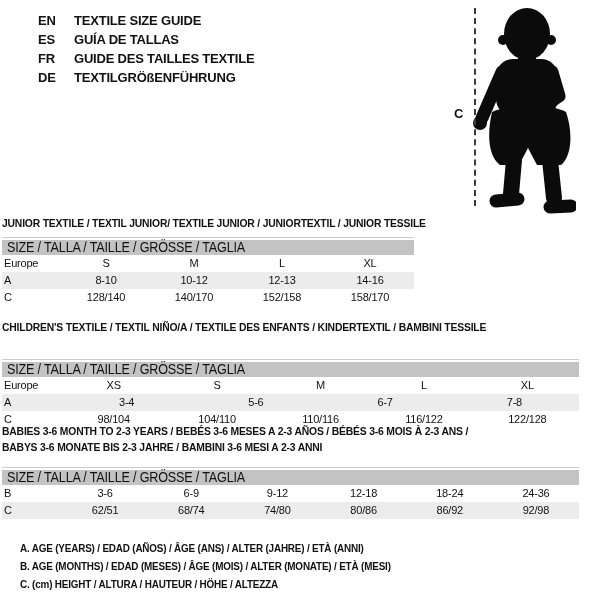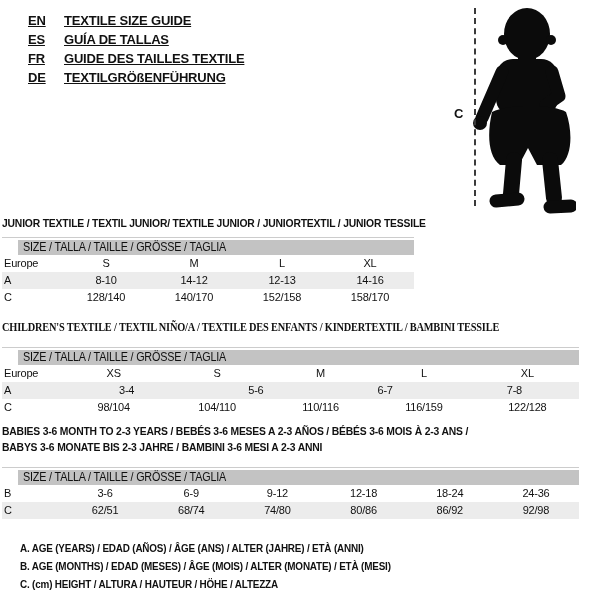--- a/index.html
+++ b/index.html
@@ -2,45 +2,45 @@
 <html style="--bar-bg: #c3c3c3; --stripe: #ececec; --ink: #111111; --sil: #0b0b0b; --hair: #cccccc;"><head>
 <meta charset="utf-8">
 <style>
   html,body{margin:0;padding:0;background:#fff;}
   .canvas{
     position:relative;width:600px;height:600px;background:#fff;overflow:hidden;
     font-family:"Liberation Sans",sans-serif;color:var(--ink,#111);
     letter-spacing:-0.2px;
   }
   
-  .lang-block{position:absolute;left:28px;top:11px;text-decoration:underline;}
+  .lang-block{position:absolute;left:38px;top:11px;}
   .lang-row{display:flex;line-height:19px;font-size:13px;font-weight:bold;}
   .lang-code{width:36px;}
   .lang-text{white-space:nowrap;}
   
   .figure{position:absolute;left:0;top:0;width:600px;height:220px;pointer-events:none;}
   .measure-line{position:absolute;left:474px;top:8px;height:198px;width:0;border-left:2px dashed #3a3a3a;}
   .measure-label{position:absolute;left:454px;top:106px;font-size:13px;font-weight:bold;}
   .sil-svg{position:absolute;left:466px;top:2px;}
   .sil{fill:var(--sil,#0b0b0b);}
   .silstroke{stroke:var(--sil,#0b0b0b);fill:none;stroke-linecap:round;stroke-linejoin:round;}
   
   .cond{display:inline-block;transform:scaleX(0.9);transform-origin:0 50%;white-space:nowrap;}
   
   .tbl{position:absolute;left:2px;}
   .t0{top:215px;width:412px;}
   .t1{top:319px;width:577px;}
   .t2{top:423px;width:577px;}
   .tbl-title{font-size:11.5px;font-weight:bold;line-height:16px;}
   .t0 .tbl-title{margin-bottom:6px;}
-  .t1 .tbl-title{margin-bottom:12px;font-family:Liberation Serif, serif;}
+  .t1 .tbl-title{margin-bottom:24px;}
   .t2 .tbl-title{margin-bottom:12px;}
   .tbl-title div{white-space:nowrap;}
   .hairline{height:1px;background:var(--hair,#ccc);margin-bottom:2px;}
-  .size-bar{height:15px;line-height:15px;background:var(--bar-bg,#c3c3c3);padding-left:5px;font-size:12px;margin-left:16px;}
+  .size-bar{height:15px;line-height:15px;background:var(--bar-bg,#c3c3c3);padding-left:5px;font-size:14px;}
   .trow{display:flex;height:17px;line-height:17px;font-size:11px;}
   .trow.shaded{background:var(--stripe,#ececec);}
   .tlabel{width:58px;padding-left:2px;}
   .tcell{flex:1;text-align:center;}
   
   .footnotes{position:absolute;left:20px;top:538px;}
   .foot-line{font-size:11px;font-weight:bold;line-height:16px;}
 </style>
 </head>
 <body>
@@ -93,21 +93,21 @@
       <div class="trow">
         <span class="tlabel">Europe</span>
         <span class="tcell">S</span>
         <span class="tcell">M</span>
         <span class="tcell">L</span>
         <span class="tcell">XL</span>
       </div>
       <div class="trow shaded">
         <span class="tlabel">A</span>
         <span class="tcell">8-10</span>
-        <span class="tcell">14-12</span>
+        <span class="tcell">10-12</span>
         <span class="tcell">12-13</span>
         <span class="tcell">14-16</span>
       </div>
       <div class="trow">
         <span class="tlabel">C</span>
         <span class="tcell">128/140</span>
         <span class="tcell">140/170</span>
         <span class="tcell">152/158</span>
         <span class="tcell">158/170</span>
       </div>
@@ -129,21 +129,21 @@
         <span class="tcell">3-4</span>
         <span class="tcell">5-6</span>
         <span class="tcell">6-7</span>
         <span class="tcell">7-8</span>
       </div>
       <div class="trow">
         <span class="tlabel">C</span>
         <span class="tcell">98/104</span>
         <span class="tcell">104/110</span>
         <span class="tcell">110/116</span>
-        <span class="tcell">116/159</span>
+        <span class="tcell">116/122</span>
         <span class="tcell">122/128</span>
       </div>
     </section>
   <section class="tbl t2" id="table-2">
       <div class="tbl-title"><div class="cond">BABIES 3-6 MONTH TO 2-3 YEARS / BEBÉS 3-6 MESES A 2-3 AÑOS / BÉBÉS 3-6 MOIS À 2-3 ANS /</div><div class="cond">BABYS 3-6 MONATE BIS 2-3 JAHRE / BAMBINI 3-6 MESI A 2-3 ANNI</div></div>
       <div class="hairline"></div>
       <div class="size-bar"><span class="cond">SIZE / TALLA / TAILLE / GRÖSSE / TAGLIA</span></div>
       <div class="trow">
         <span class="tlabel">B</span>
         <span class="tcell">3-6</span>

